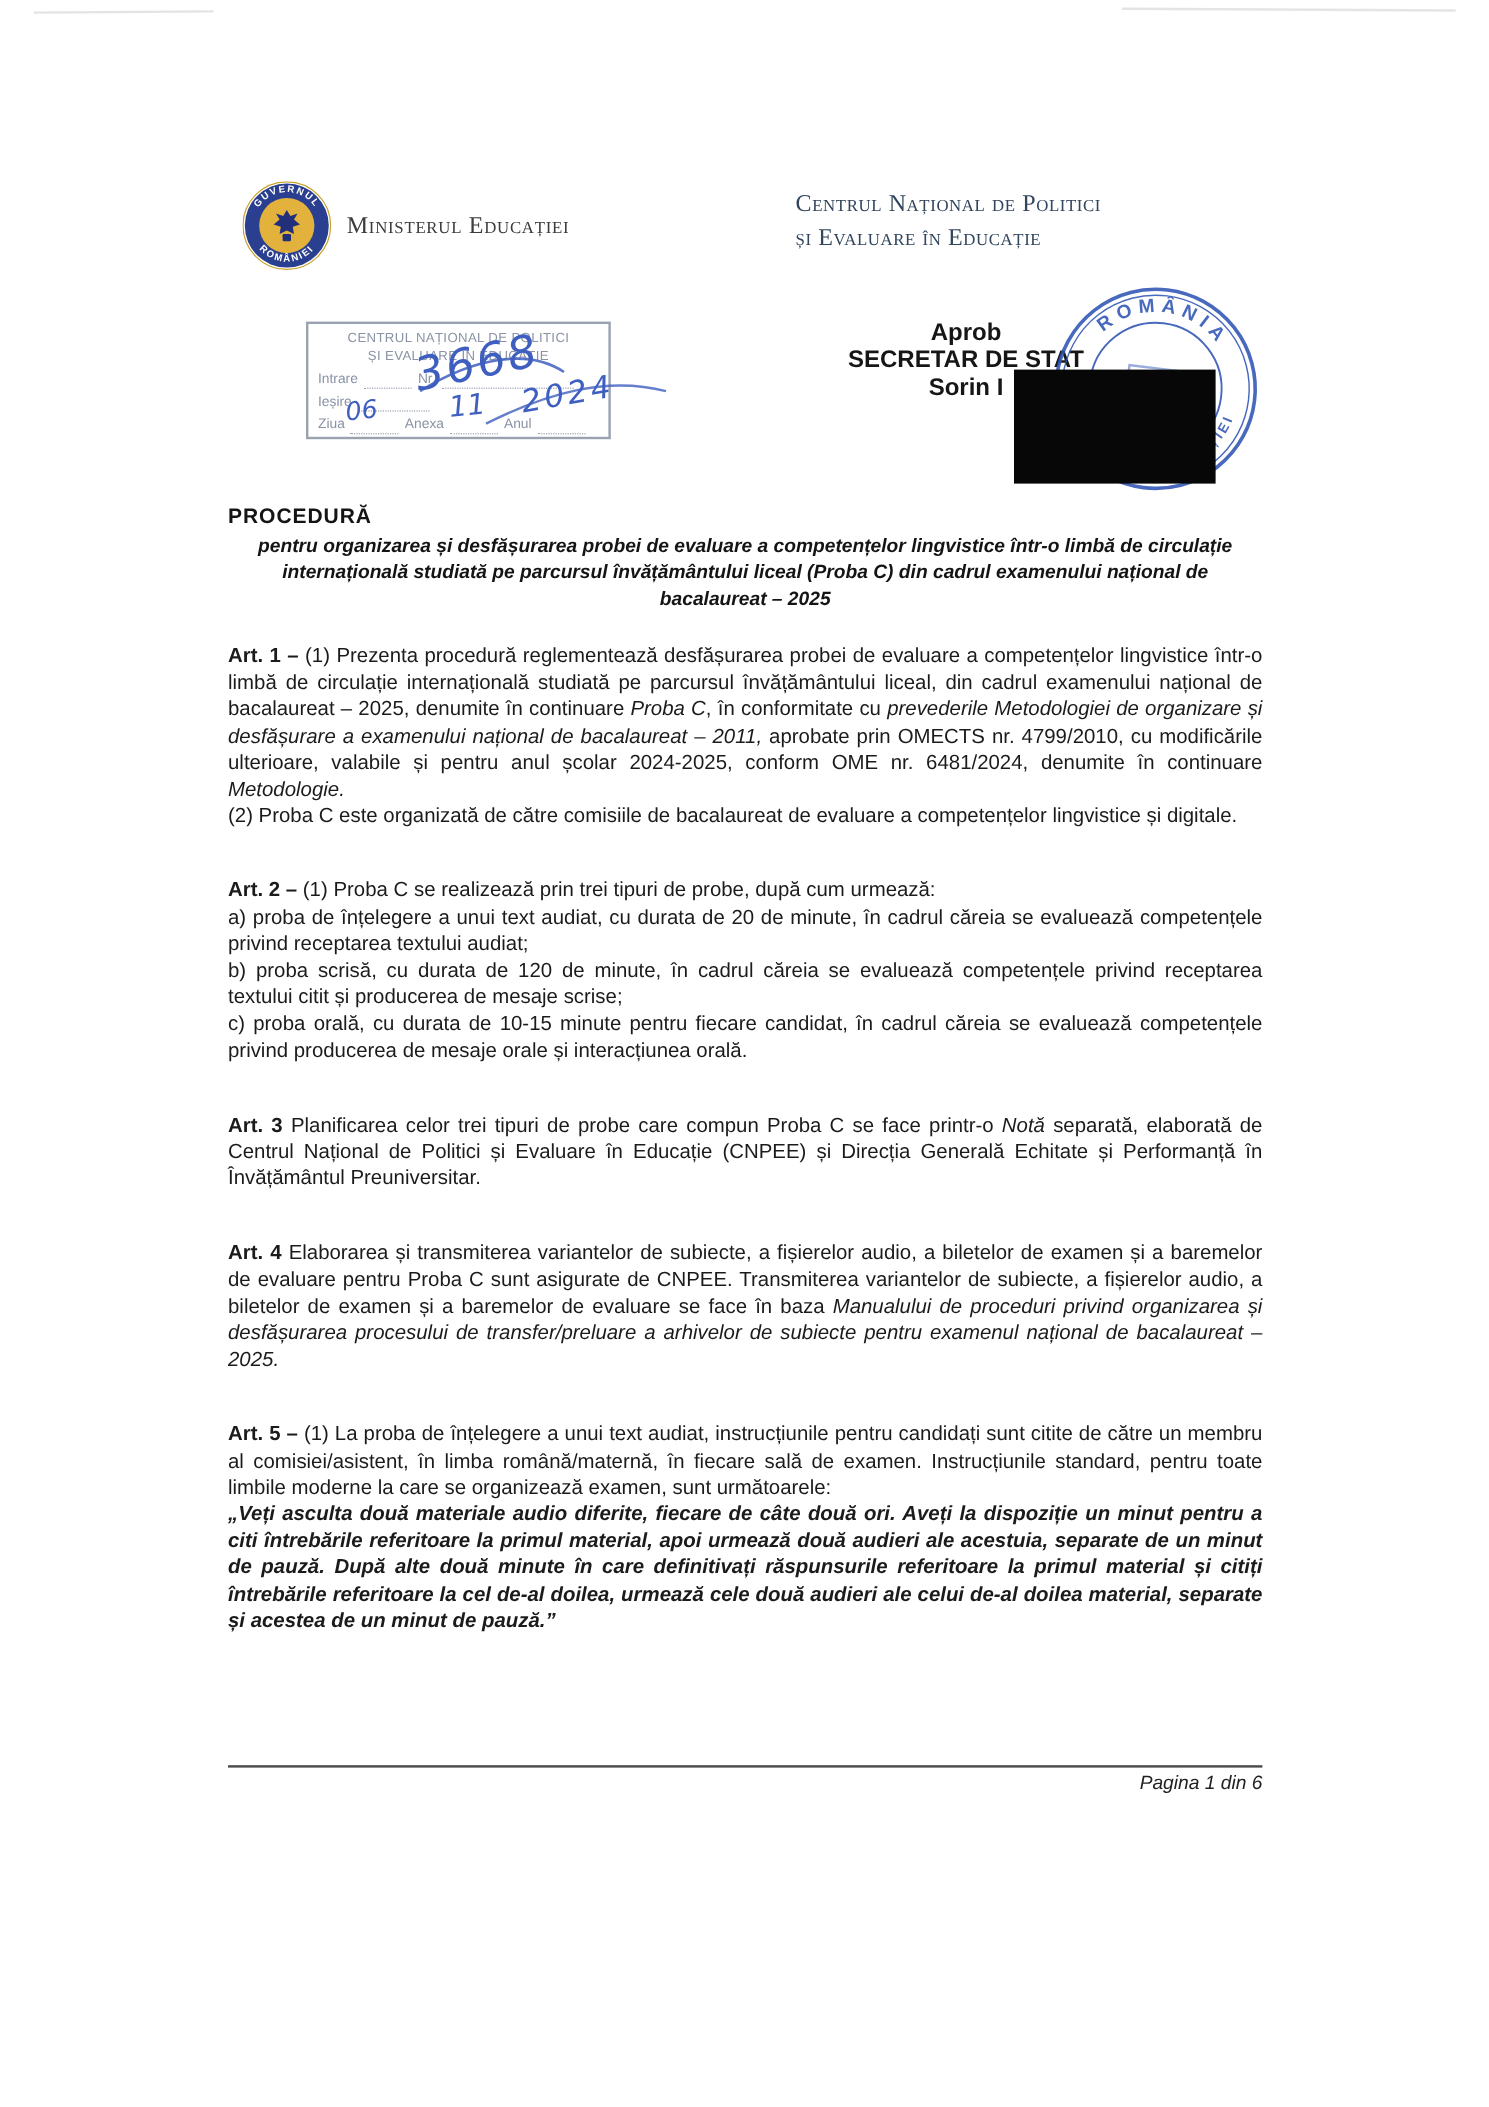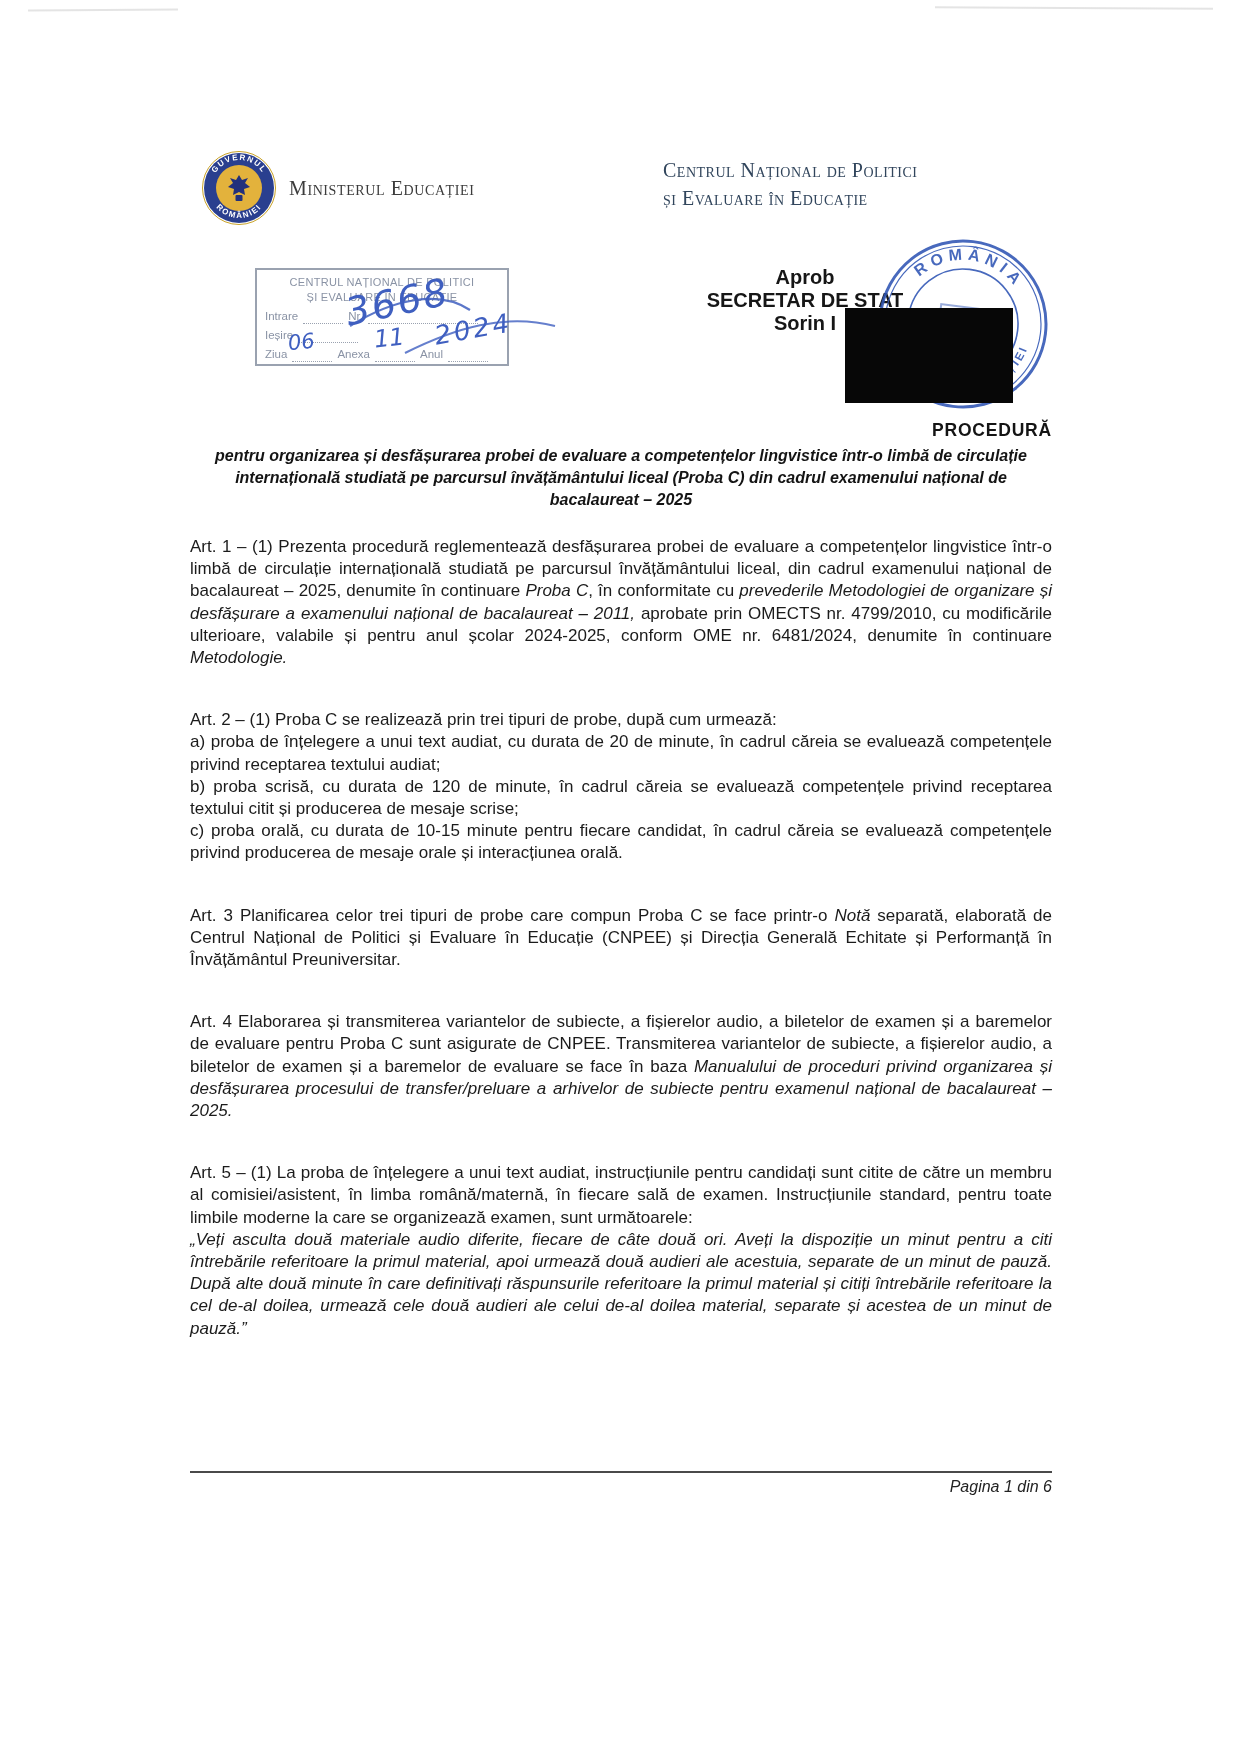--- a/index.html
+++ b/index.html
@@ -52,29 +52,29 @@
     position:absolute; left:700px; top:266px; width:210px;
     text-align:center; font-weight:bold; font-size:20px; line-height:23px; color:#161616;
   }
   
   .round-stamp { position:absolute; left:876px; top:237px; opacity:.88; transform:rotate(7deg); }
   
   .redaction { position:absolute; left:845px; top:308px; width:168px; height:95px; background:#070707; z-index:5; }
 
   
   .content { position:absolute; left:190px; top:420px; width:862px; }
-  .doc-title { text-align:right; font-weight:bold; font-size:17.5px; letter-spacing:.8px; color:#141414; }
+  .doc-title { text-align:left; font-weight:bold; font-size:17.5px; letter-spacing:.8px; color:#141414; }
   .doc-subtitle {
     margin-top:4px; text-align:center; font-weight:bold; font-style:italic;
     font-size:16px; line-height:22px; color:#141414;
   }
   .doc-body { margin-top:25px; }
   .para { font-size:17px; line-height:22.2px; text-align:justify; color:#1b1b1b; }
   .para.gap { margin-top:40px; }
-  .b { font-weight:normal; }
+  .b { font-weight:bold; }
   .i { font-style:italic; }
 
   
   .footer {
     position:absolute; left:190px; top:1471px; width:862px;
     border-top:2px solid #4a4a4a; padding-top:5px;
     text-align:right; font-style:italic; font-size:16px; color:#222;
   }
 </style>
 </head>
@@ -171,20 +171,21 @@
     </g>
   </svg>
 
   <div class="redaction"></div>
 
   <div class="content">
     <div class="doc-title">PROCEDURĂ</div>
     <div class="doc-subtitle">pentru organizarea și desfășurarea probei de evaluare a competențelor lingvistice într-o limbă de circulație internațională studiată pe parcursul învățământului liceal (Proba C) din cadrul examenului național de bacalaureat – 2025</div>
     <div class="doc-body">
         <div class="para"><span class="b">Art. 1 – </span><span>(1) Prezenta procedură reglementează desfășurarea probei de evaluare a competențelor lingvistice într-o limbă de circulație internațională studiată pe parcursul învățământului liceal, din cadrul examenului național de bacalaureat – 2025, denumite în continuare </span><span class="i">Proba C</span><span>, în conformitate cu </span><span class="i">prevederile Metodologiei de organizare și desfășurare a examenului național de bacalaureat – 2011,</span><span> aprobate prin OMECTS nr. 4799/2010, cu modificările ulterioare, valabile și pentru anul școlar 2024-2025, conform OME nr. 6481/2024, denumite în continuare </span><span class="i">Metodologie.</span></div>
+        <div class="para"><span>(2) Proba C este organizată de către comisiile de bacalaureat de evaluare a competențelor lingvistice și digitale.</span></div>
         <div class="para gap"><span class="b">Art. 2 – </span><span>(1) Proba C se realizează prin trei tipuri de probe, după cum urmează:</span></div>
         <div class="para"><span>a) proba de înțelegere a unui text audiat, cu durata de 20 de minute, în cadrul căreia se evaluează competențele privind receptarea textului audiat;</span></div>
         <div class="para"><span>b) proba scrisă, cu durata de 120 de minute, în cadrul căreia se evaluează competențele privind receptarea textului citit și producerea de mesaje scrise;</span></div>
         <div class="para"><span>c) proba orală, cu durata de 10-15 minute pentru fiecare candidat, în cadrul căreia se evaluează competențele privind producerea de mesaje orale și interacțiunea orală.</span></div>
         <div class="para gap"><span class="b">Art. 3</span><span> Planificarea celor trei tipuri de probe care compun Proba C se face printr-o </span><span class="i">Notă</span><span> separată, elaborată de Centrul Național de Politici și Evaluare în Educație (CNPEE) și Direcția Generală Echitate și Performanță în Învățământul Preuniversitar.</span></div>
         <div class="para gap"><span class="b">Art. 4</span><span> Elaborarea și transmiterea variantelor de subiecte, a fișierelor audio, a biletelor de examen și a baremelor de evaluare pentru Proba C sunt asigurate de CNPEE. Transmiterea variantelor de subiecte, a fișierelor audio, a biletelor de examen și a baremelor de evaluare se face în baza </span><span class="i">Manualului de proceduri privind organizarea și desfășurarea procesului de transfer/preluare a arhivelor de subiecte pentru examenul național de bacalaureat – 2025.</span></div>
         <div class="para gap"><span class="b">Art. 5 – </span><span>(1) La proba de înțelegere a unui text audiat, instrucțiunile pentru candidați sunt citite de către un membru al comisiei/asistent, în limba română/maternă, în fiecare sală de examen. Instrucțiunile standard, pentru toate limbile moderne la care se organizează examen, sunt următoarele:</span></div>
         <div class="para"><span class="b i">„Veți asculta două materiale audio diferite, fiecare de câte două ori. Aveți la dispoziție un minut pentru a citi întrebările referitoare la primul material, apoi urmează două audieri ale acestuia, separate de un minut de pauză. După alte două minute în care definitivați răspunsurile referitoare la primul material și citiți întrebările referitoare la cel de-al doilea, urmează cele două audieri ale celui de-al doilea material, separate și acestea de un minut de pauză.”</span></div>
       </div>
   </div>

